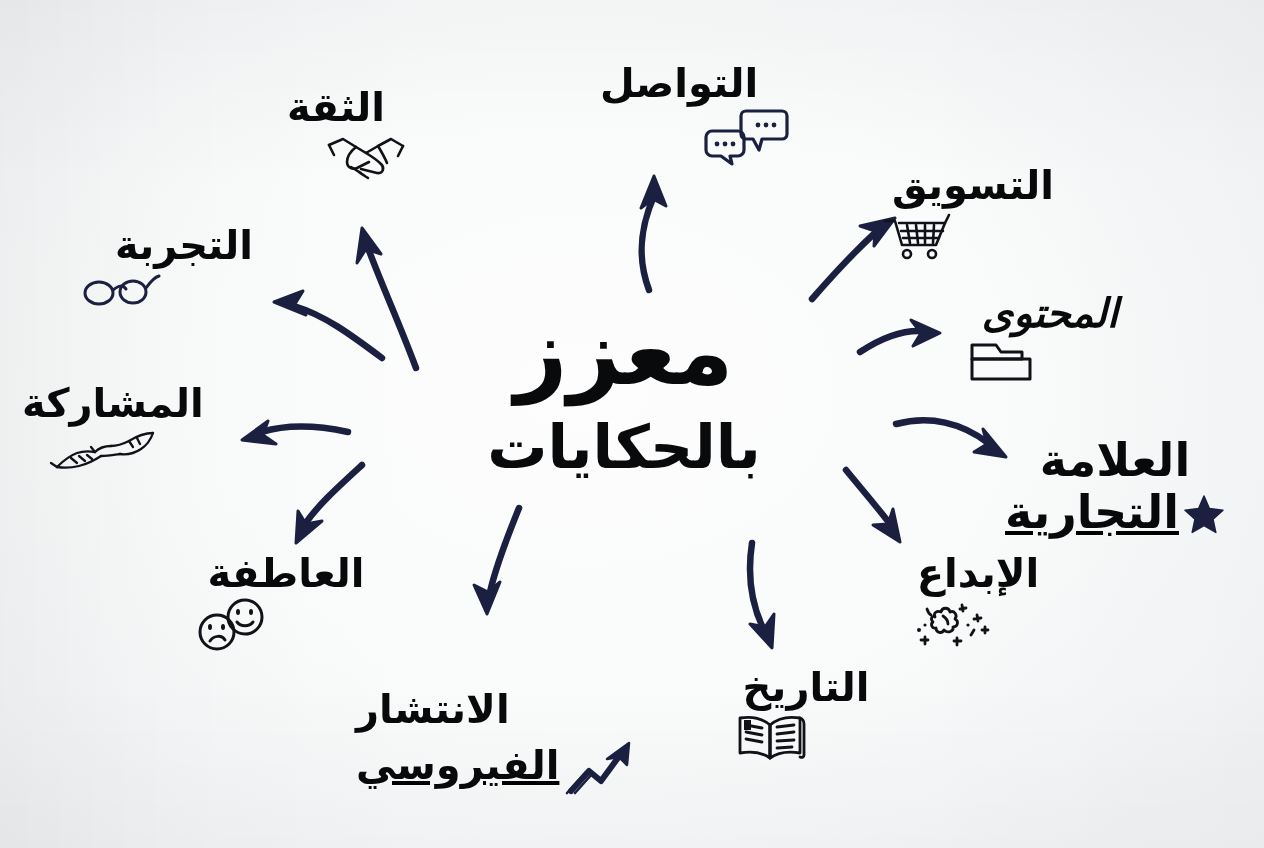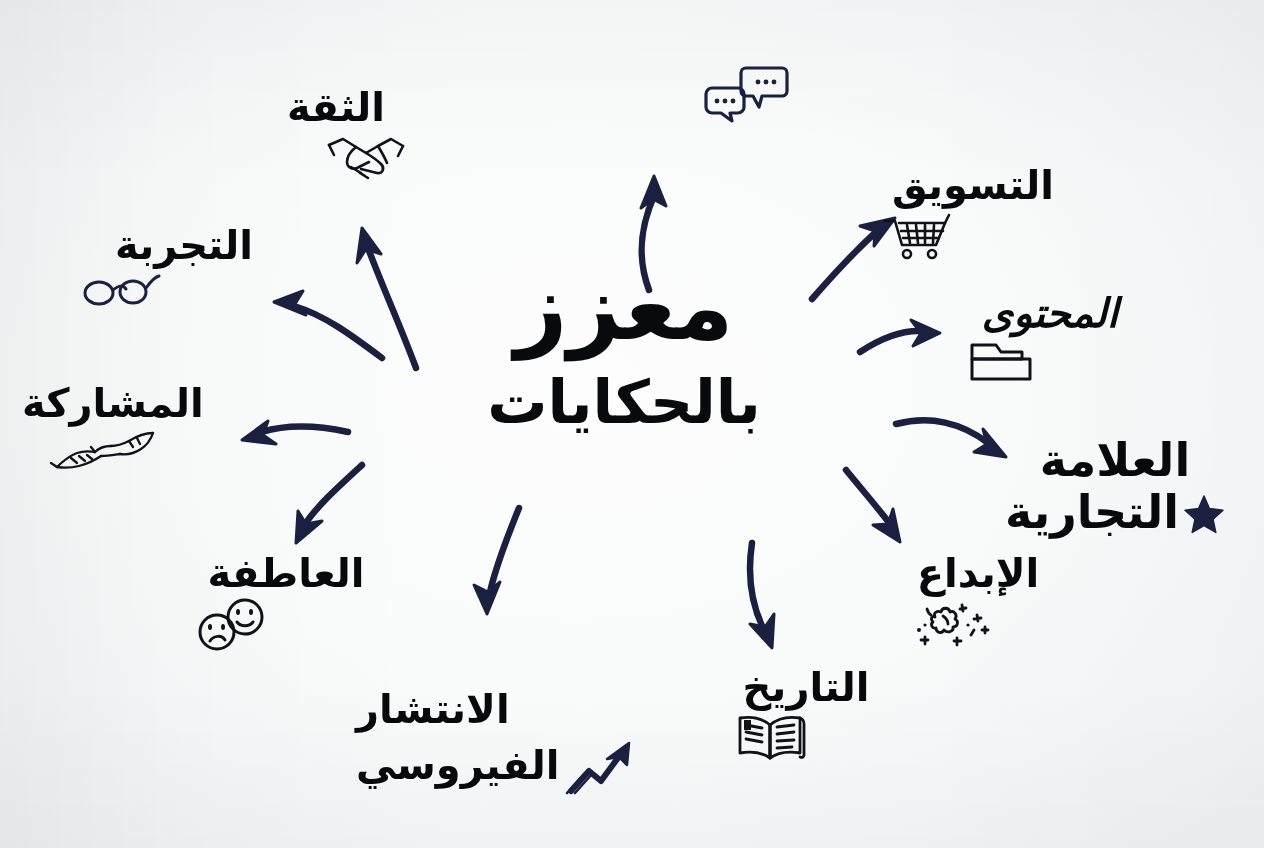--- a/index.html
+++ b/index.html
@@ -51,20 +51,21 @@
     text-align: center;
     direction: rtl;
     text-shadow: 0 1px 0 rgba(255,255,255,0.5);
   }
 
   .center-node {
     position: absolute;
     display: flex;
     flex-direction: column;
     align-items: center;
+    justify-content: center;
   }
   .center-line {
     font-family: "DejaVu Sans", "Liberation Sans", sans-serif;
     font-weight: 700;
     color: #090a0c;
     direction: rtl;
     white-space: nowrap;
     line-height: 1;
     letter-spacing: 0.5px;
   }
@@ -100,20 +101,21 @@
     width: 100%;
   }
   .icon-row.shift-right { justify-content: flex-start; padding-right: 18%; }
   .icon-row.shift-left  { justify-content: flex-end;  padding-left: 18%; }
   .stack-inline {
     display: flex;
     flex-direction: row-reverse;
     align-items: center;
     gap: 4px;
     direction: rtl;
+    text-decoration: underline;
   }
 </style>
 </head>
 <body>
 
 <div id="canvas">
 
   <svg class="arrows-layer" viewBox="0 0 1264 848" xmlns="http://www.w3.org/2000/svg">
     <defs>
       <style>
@@ -177,20 +179,21 @@
       <path class="ah" d="M772 648 L 750 624 L 765 627 L 774 614 Z"></path>
     </g>
   </svg>
 
   <div id="center" class="center-node">
     <div class="center-line l1">معزز</div>
     <div class="center-line l2">بالحكايات</div>
   </div>
 
   <div id="n-tawasul" class="node">
+    <div class="node-label lbl-40">التواصل</div>
     <div class="icon-row shift-right">
       <svg class="node-icon" width="96" height="60" viewBox="0 0 96 60">
         <g fill="none" stroke="#1b2040" stroke-width="3.2" stroke-linejoin="round" stroke-linecap="round">
           <path d="M44 4 h36 a5 5 0 0 1 5 5 v18 a5 5 0 0 1 -5 5 h-20 l-3 11 l-6 -11 h-7 a5 5 0 0 1 -5 -5 v-18 a5 5 0 0 1 5 -5 z"></path>
           <path d="M10 24 h26 a6 6 0 0 1 6 6 v13 a6 6 0 0 1 -6 6 h-8 l2 8 l-11 -8 h-9 a6 6 0 0 1 -6 -6 v-13 a6 6 0 0 1 6 -6 z"></path>
         </g>
         <g fill="#1b2040">
           <circle cx="56" cy="18" r="2.4"></circle>
             <circle cx="64" cy="18" r="2.4"></circle>
             <circle cx="72" cy="18" r="2.4"></circle>

